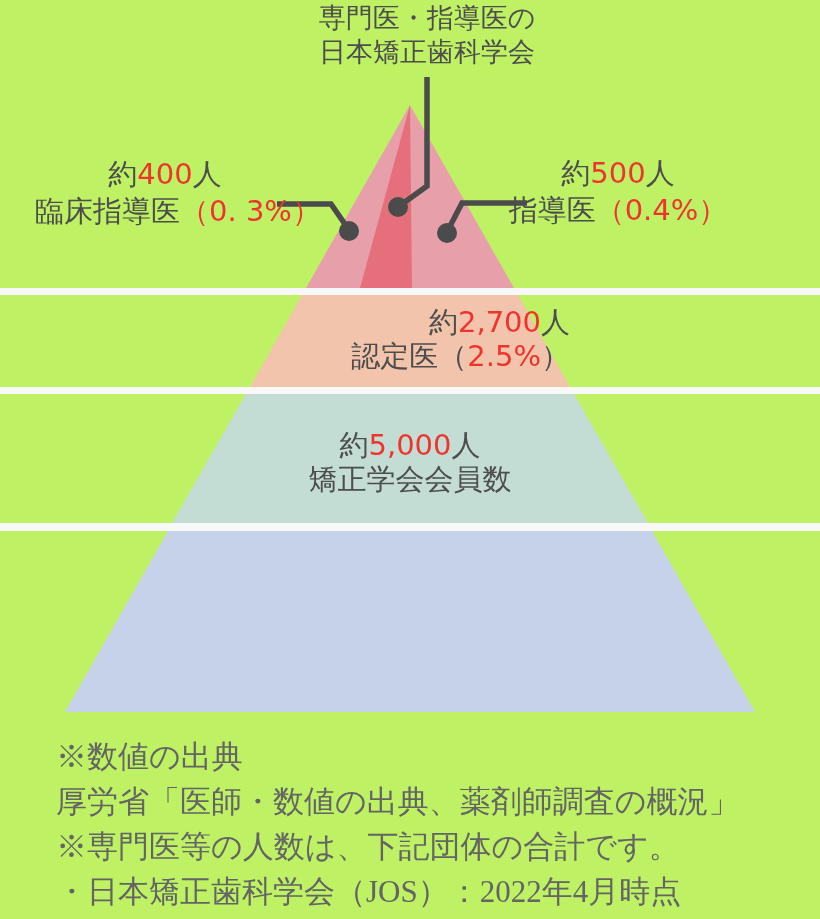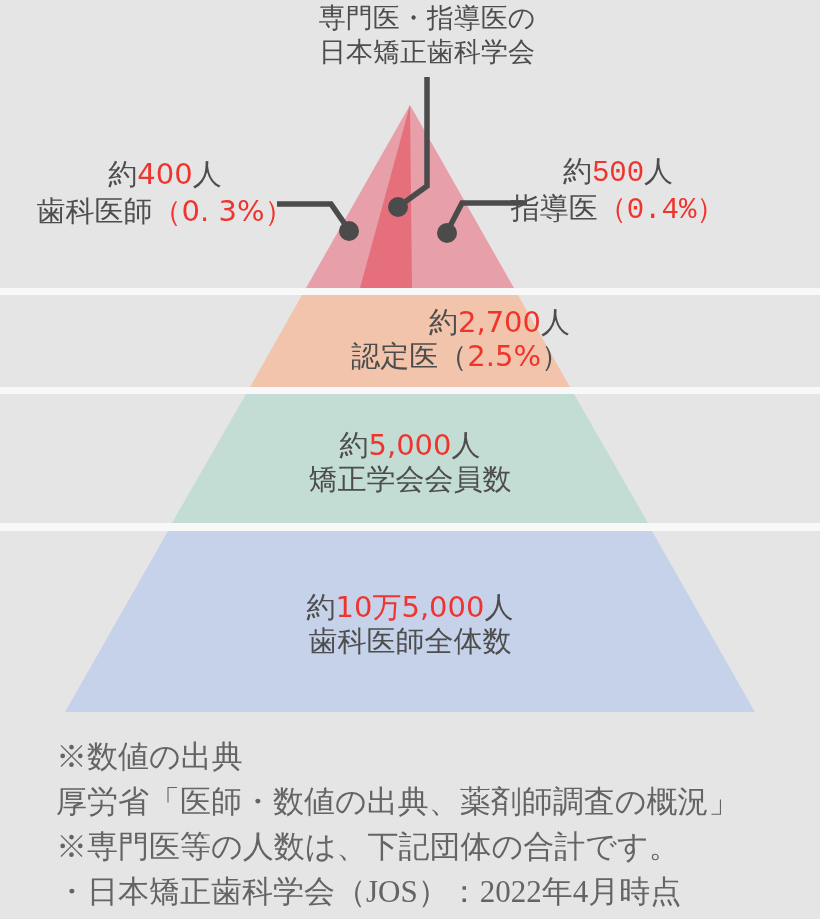--- a/index.html
+++ b/index.html
@@ -1,36 +1,36 @@
 <!DOCTYPE html>
 <html style="--red: #ef342e; --dark-text: #4d4d4d; --footer-text: #646464; --connector: #4b4b4b; --tier1-light: #e7a0a9; --tier1-stripe: #e5707c; --tier2: #f2c4ab; --tier3: #c3dcd4; --tier4: #c6d2ea;"><head>
 <meta charset="utf-8">
 <style>
   html,body{margin:0;padding:0;background:#fff;}
   .canvas{
-    position:relative;width:820px;height:919px;background:#e5e5e5;overflow:hidden;
+    position:relative;width:820px;height:919px;background:#bef264;overflow:hidden;
     font-family:"DejaVu Sans","Liberation Sans",sans-serif;
   }
   .pyramid-svg{position:absolute;left:0;top:0;}
   .sep{fill:#f8f8f8;}
   .t1{fill:var(--tier1-light);}
   .t1s{fill:var(--tier1-stripe);}
   .t2{fill:var(--tier2);}
   .t3{fill:var(--tier3);}
   .t4{fill:var(--tier4);}
   .conn{fill:none;stroke:var(--connector);stroke-width:5.5;}
   .dot{fill:var(--connector);}
   .label{
     position:absolute;text-align:center;color:var(--dark-text);
     font-weight:500;white-space:nowrap;
   }
   .red{color:var(--red);}
   .top-label{left:267px;top:1px;width:320px;font-size:27px;line-height:34px;}
   .left-label{left:35px;top:156px;width:260px;font-size:29px;line-height:37px;}
-  .right-label{left:488px;top:155px;width:260px;font-size:29px;line-height:37px;font-family:Liberation Mono, monospace;}
+  .right-label{left:488px;top:155px;width:260px;font-size:29px;line-height:37px;}
   .tier2-label{left:250px;top:305px;width:320px;font-size:29px;line-height:34px;text-align:right;}
   .tier3-label{left:250px;top:428px;width:320px;font-size:29px;line-height:34px;}
   .tier4-label{left:250px;top:590px;width:320px;font-size:29px;line-height:34px;}
   .footer{
     position:absolute;left:56px;top:734px;width:740px;text-align:left;
     color:var(--footer-text);font-size:31px;line-height:45px;font-weight:500;
     white-space:nowrap;
     font-family:Liberation Serif, serif;
   }
 </style>
@@ -61,42 +61,38 @@
     <circle class="dot" cx="447" cy="233" r="10"></circle>
   </svg>
 
   <div class="label top-label">
     <div>専門医・指導医の</div>
     <div>日本矯正歯科学会</div>
   </div>
 
   <div class="label left-label">
     <div><span>約</span><span class="red">400</span><span>人</span></div>
-    <div><span>歯科医師</span><span class="red">（0. 3%）</span></div>
+    <div><span>臨床指導医</span><span class="red">（0. 3%）</span></div>
   </div>
 
   <div class="label right-label">
     <div><span>約</span><span class="red">500</span><span>人</span></div>
     <div><span>指導医</span><span class="red">（0.4%）</span></div>
   </div>
 
   <div class="label tier2-label">
     <div><span>約</span><span class="red">2,700</span><span>人</span></div>
     <div><span>認定医（</span><span class="red">2.5%</span><span>）</span></div>
   </div>
 
   <div class="label tier3-label">
     <div><span>約</span><span class="red">5,000</span><span>人</span></div>
     <div>矯正学会会員数</div>
   </div>
 
-  <div class="label tier4-label">
-    <div><span>約</span><span class="red">10万5,000</span><span>人</span></div>
-    <div>歯科医師全体数</div>
-  </div>
 
   <div class="footer">
     <div>※数値の出典</div>
     <div>厚労省「医師・数値の出典、薬剤師調査の概況」</div>
     <div>※専門医等の人数は、下記団体の合計です。</div>
     <div>・日本矯正歯科学会（JOS）：2022年4月時点</div>
   </div>
 
 </div>
 

